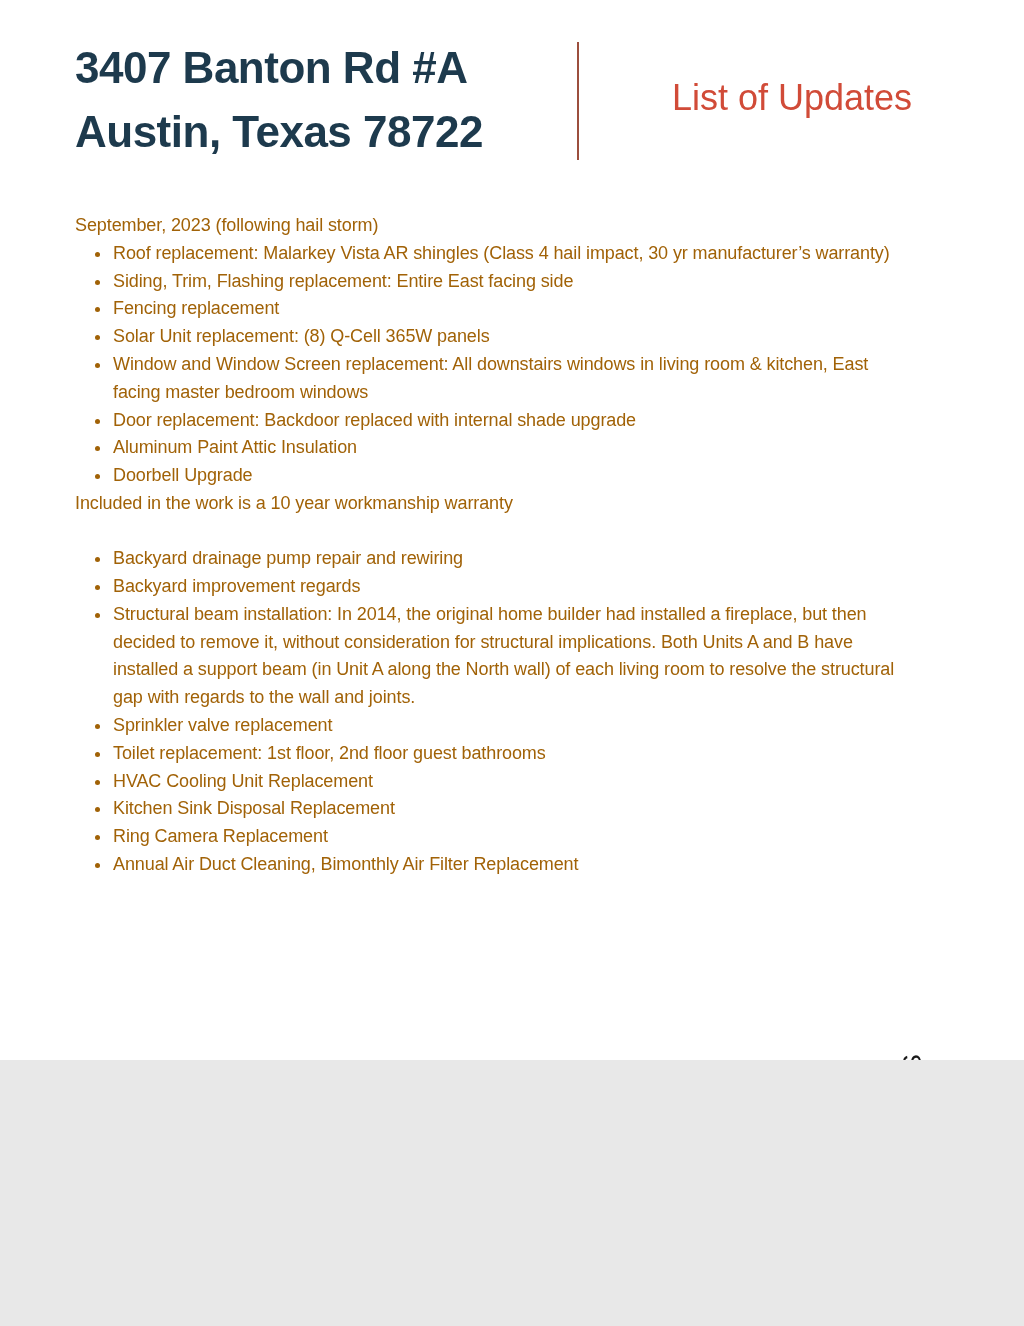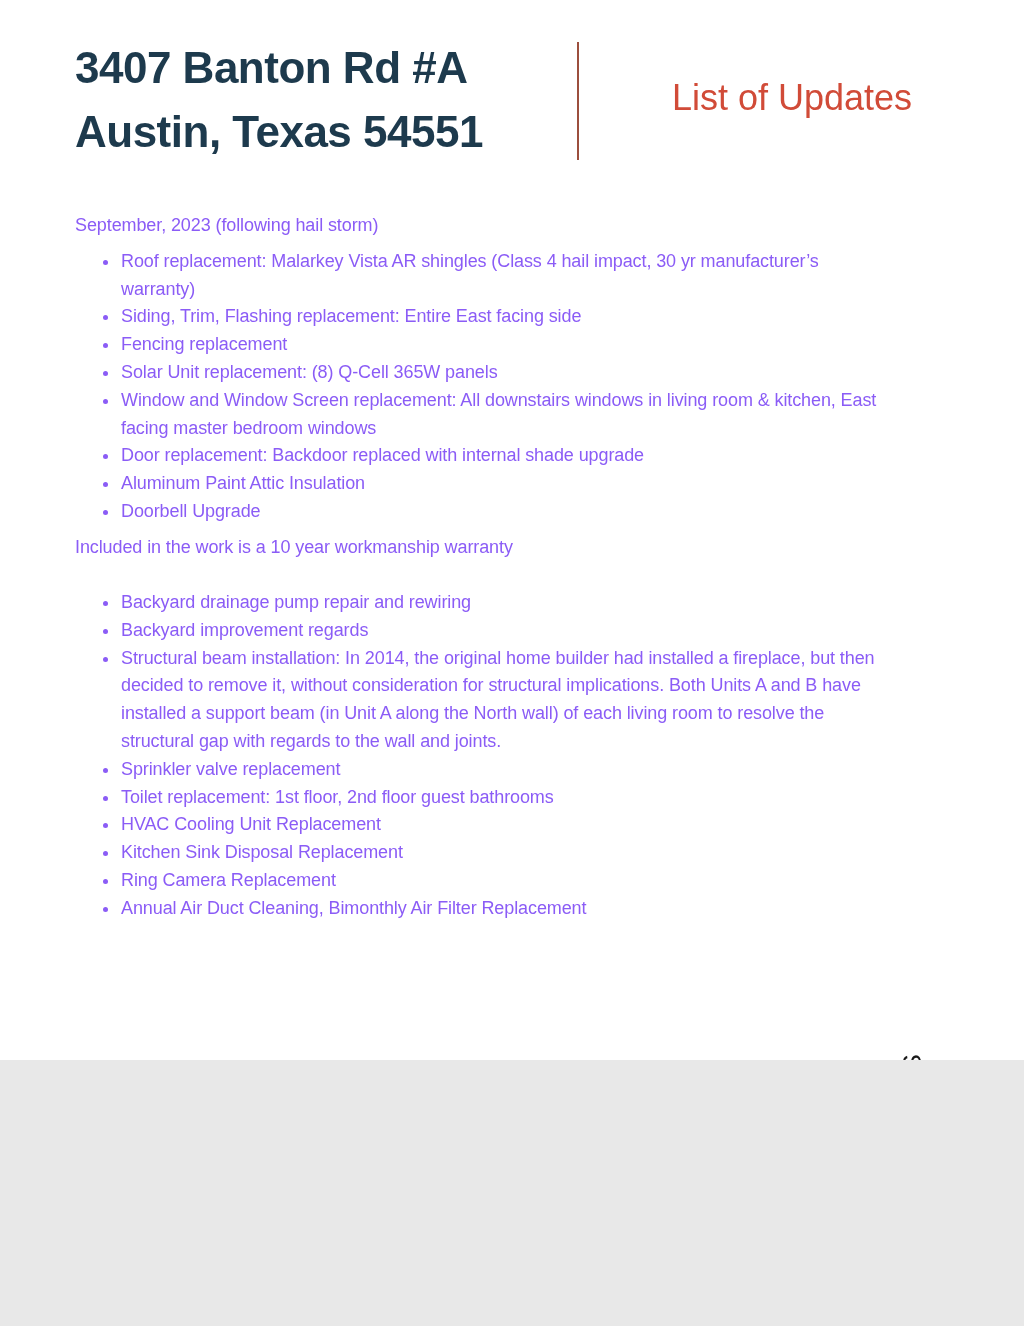--- a/index.html
+++ b/index.html
@@ -43,25 +43,25 @@
   }
 
   
   .doc-body {
     position: absolute;
     left: 75px; top: 212px;
     width: 830px;
     font-size: 18px;
     line-height: 27.8px;
     letter-spacing: -0.1px;
-    color: #8b5cf6;
+    color: #a16207;
   }
   .doc-body p { margin: 0; }
   .doc-body ul {
-    margin: 8px;
+    margin: 0;
     padding-left: 37px;
     list-style: disc;
   }
   .doc-body li { padding-left: 1px; }
   .sec2 { margin-top: 27.5px; }
 
   
   .banner-navy {
     position: absolute;
     left: 220px; top: 1200px;
@@ -126,21 +126,21 @@
     padding-left: 46px;
   }
 </style>
 </head>
 <body>
 
 <div class="page">
 
   <div class="address">
     <div>3407 Banton Rd #A</div>
-    <div>Austin, Texas 54551</div>
+    <div>Austin, Texas 78722</div>
   </div>
   <div class="vdivider"></div>
   <div class="doc-title">List of Updates</div>
 
   <main class="doc-body">
     <section>
       <p class="sec-heading">September, 2023 (following hail storm)</p>
       <ul>
           <li>Roof replacement: Malarkey Vista AR shingles (Class 4 hail impact, 30 yr manufacturer’s warranty)</li>
           <li>Siding, Trim, Flashing replacement: Entire East facing side</li>

